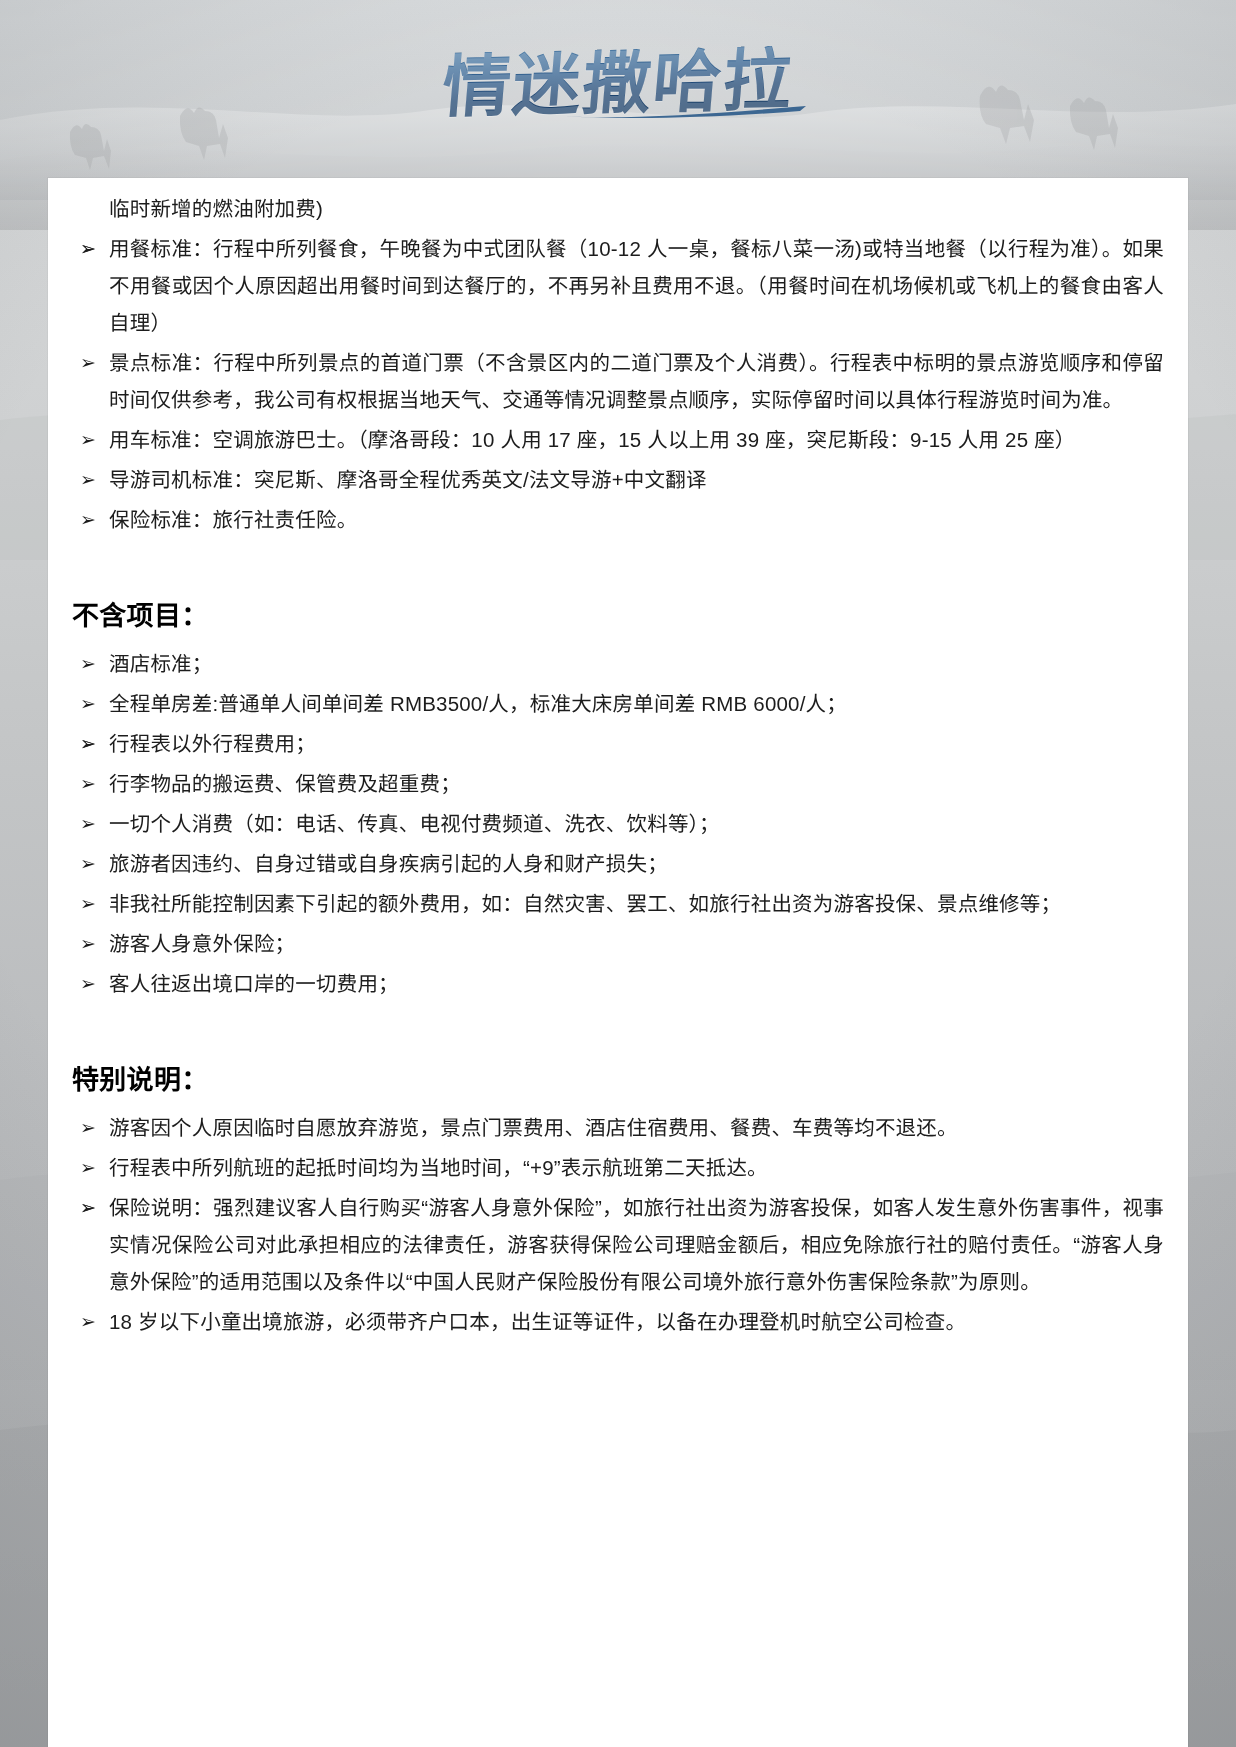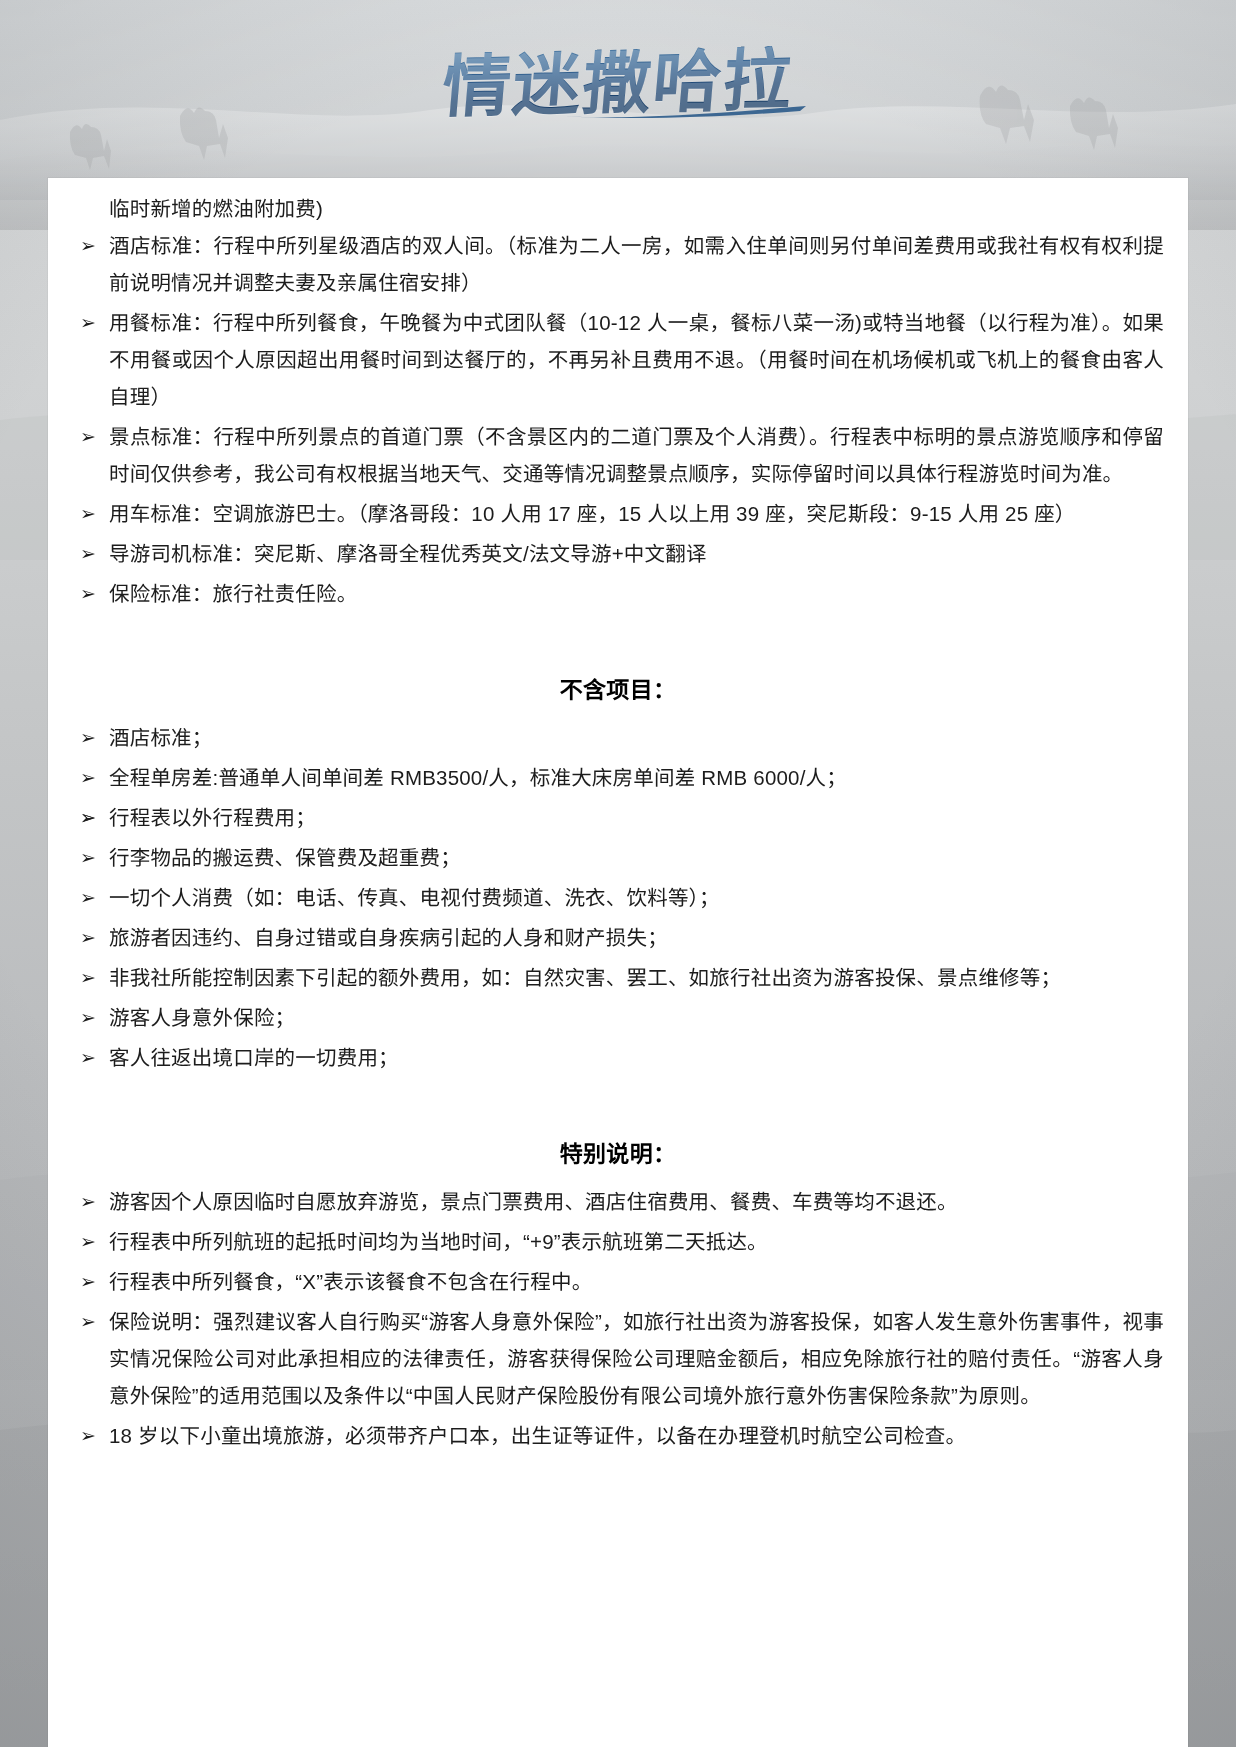--- a/index.html
+++ b/index.html
@@ -126,27 +126,26 @@
     position: absolute;
     left: 8px;
     top: 0;
     width: 22px;
     font-size: 19px;
     line-height: 37px;
     color: #1c1c1c;
     font-family: "DejaVu Sans", sans-serif;
   }
   .section-head {
-    font-size: 23px;
+    font-size: 27px;
     line-height: 34px;
     font-weight: 700;
     color: #000;
     margin: 0;
     letter-spacing: 0.3px;
-    text-align: center;
   }
   .gap-lg { height: 58px; }
   .gap-sm { height: 12px; }
 </style>
 </head>
 <body>
 
 <div class="page-bg">
   <svg class="bg-dunes" viewBox="0 0 1236 1747" preserveAspectRatio="none">
     <defs>
@@ -196,21 +195,20 @@
 </div>
 
 <div class="sheet">
   <div class="sheet-inner">
 
     <div class="para cont-line">临时新增的燃油附加费)</div>
 
     <ul class="blist">
       <li>
         <span class="bullet">➢</span>
-        <span>酒店标准：行程中所列星级酒店的双人间。（标准为二人一房，如需入住单间则另付单间差费用或我社有权有权利提前说明情况并调整夫妻及亲属住宿安排）</span>
       </li>
       <li>
         <span class="bullet">➢</span>
         <span>用餐标准：行程中所列餐食，午晚餐为中式团队餐（10-12 人一桌，餐标八菜一汤)或特当地餐（以行程为准）。如果不用餐或因个人原因超出用餐时间到达餐厅的，不再另补且费用不退。（用餐时间在机场候机或飞机上的餐食由客人自理）</span>
       </li>
       <li>
         <span class="bullet">➢</span>
         <span>景点标准：行程中所列景点的首道门票（不含景区内的二道门票及个人消费）。行程表中标明的景点游览顺序和停留时间仅供参考，我公司有权根据当地天气、交通等情况调整景点顺序，实际停留时间以具体行程游览时间为准。</span>
       </li>
       <li>
@@ -281,21 +279,20 @@
       <li>
         <span class="bullet">➢</span>
         <span>游客因个人原因临时自愿放弃游览，景点门票费用、酒店住宿费用、餐费、车费等均不退还。</span>
       </li>
       <li>
         <span class="bullet">➢</span>
         <span>行程表中所列航班的起抵时间均为当地时间，“+9”表示航班第二天抵达。</span>
       </li>
       <li>
         <span class="bullet">➢</span>
-        <span>行程表中所列餐食，“X”表示该餐食不包含在行程中。</span>
       </li>
       <li>
         <span class="bullet">➢</span>
         <span>保险说明：强烈建议客人自行购买“游客人身意外保险”，如旅行社出资为游客投保，如客人发生意外伤害事件，视事实情况保险公司对此承担相应的法律责任，游客获得保险公司理赔金额后，相应免除旅行社的赔付责任。“游客人身意外保险”的适用范围以及条件以“中国人民财产保险股份有限公司境外旅行意外伤害保险条款”为原则。</span>
       </li>
       <li>
         <span class="bullet">➢</span>
         <span>18 岁以下小童出境旅游，必须带齐户口本，出生证等证件，以备在办理登机时航空公司检查。</span>
       </li>
     </ul>

